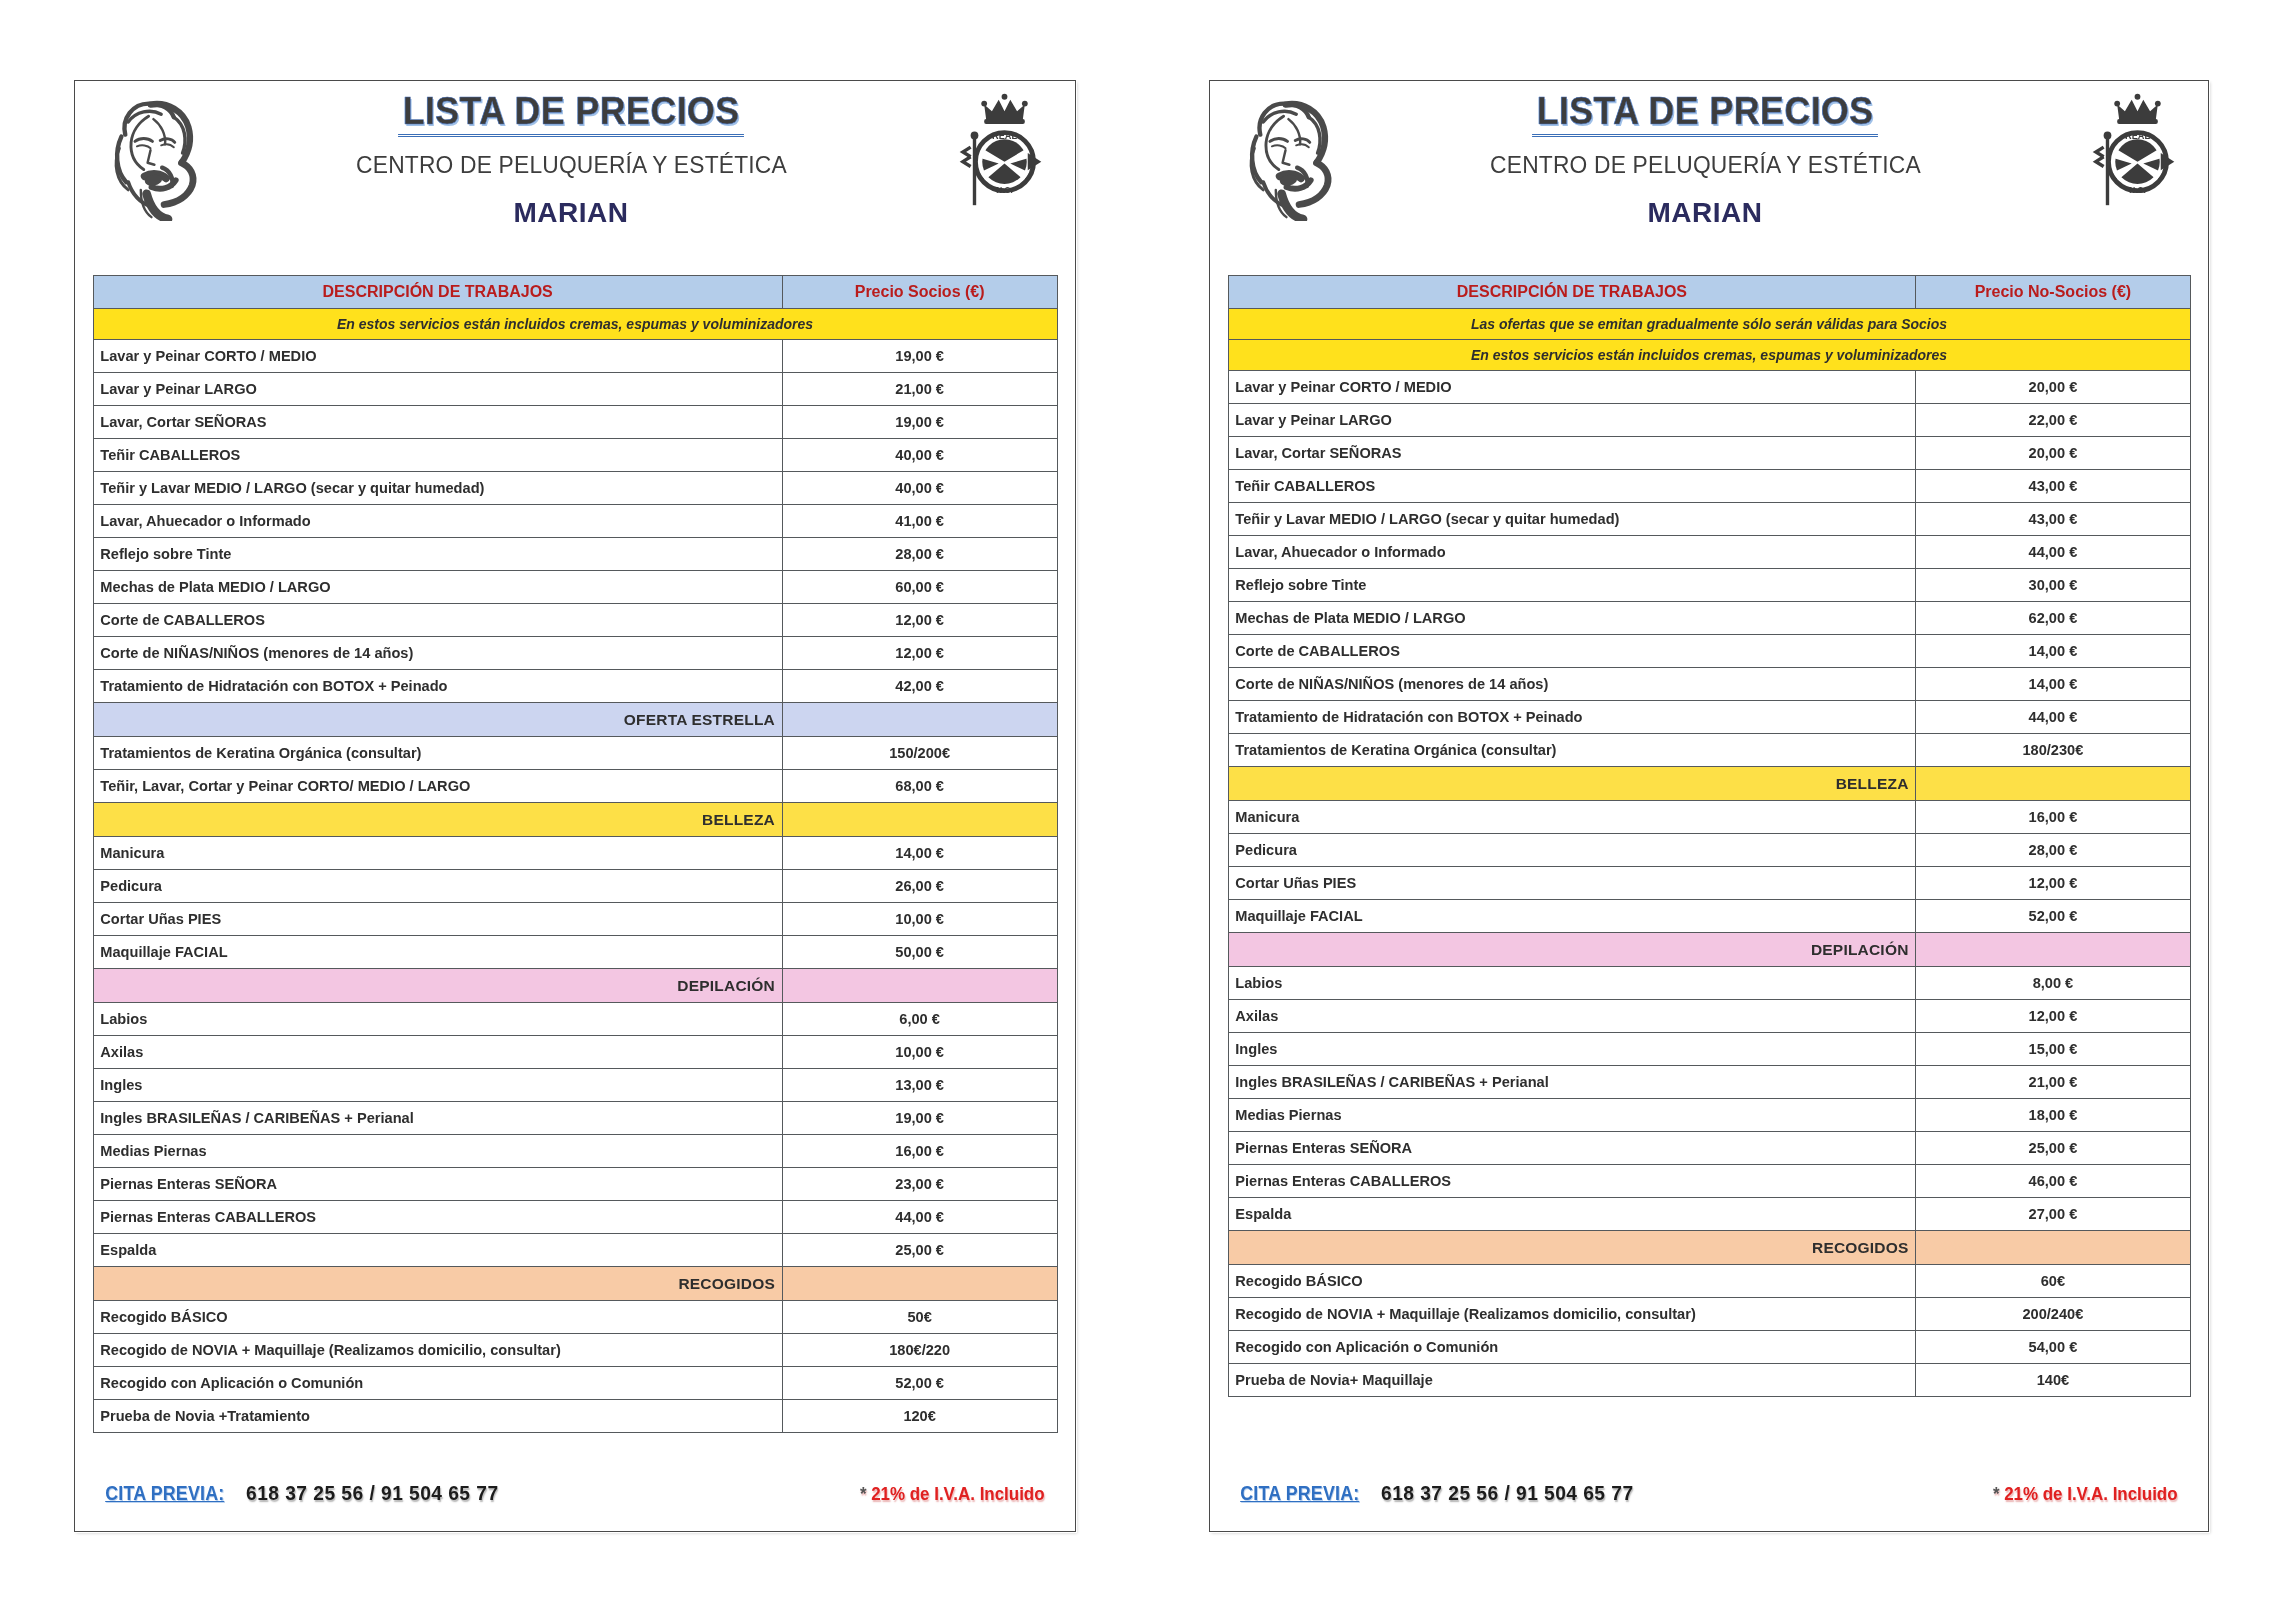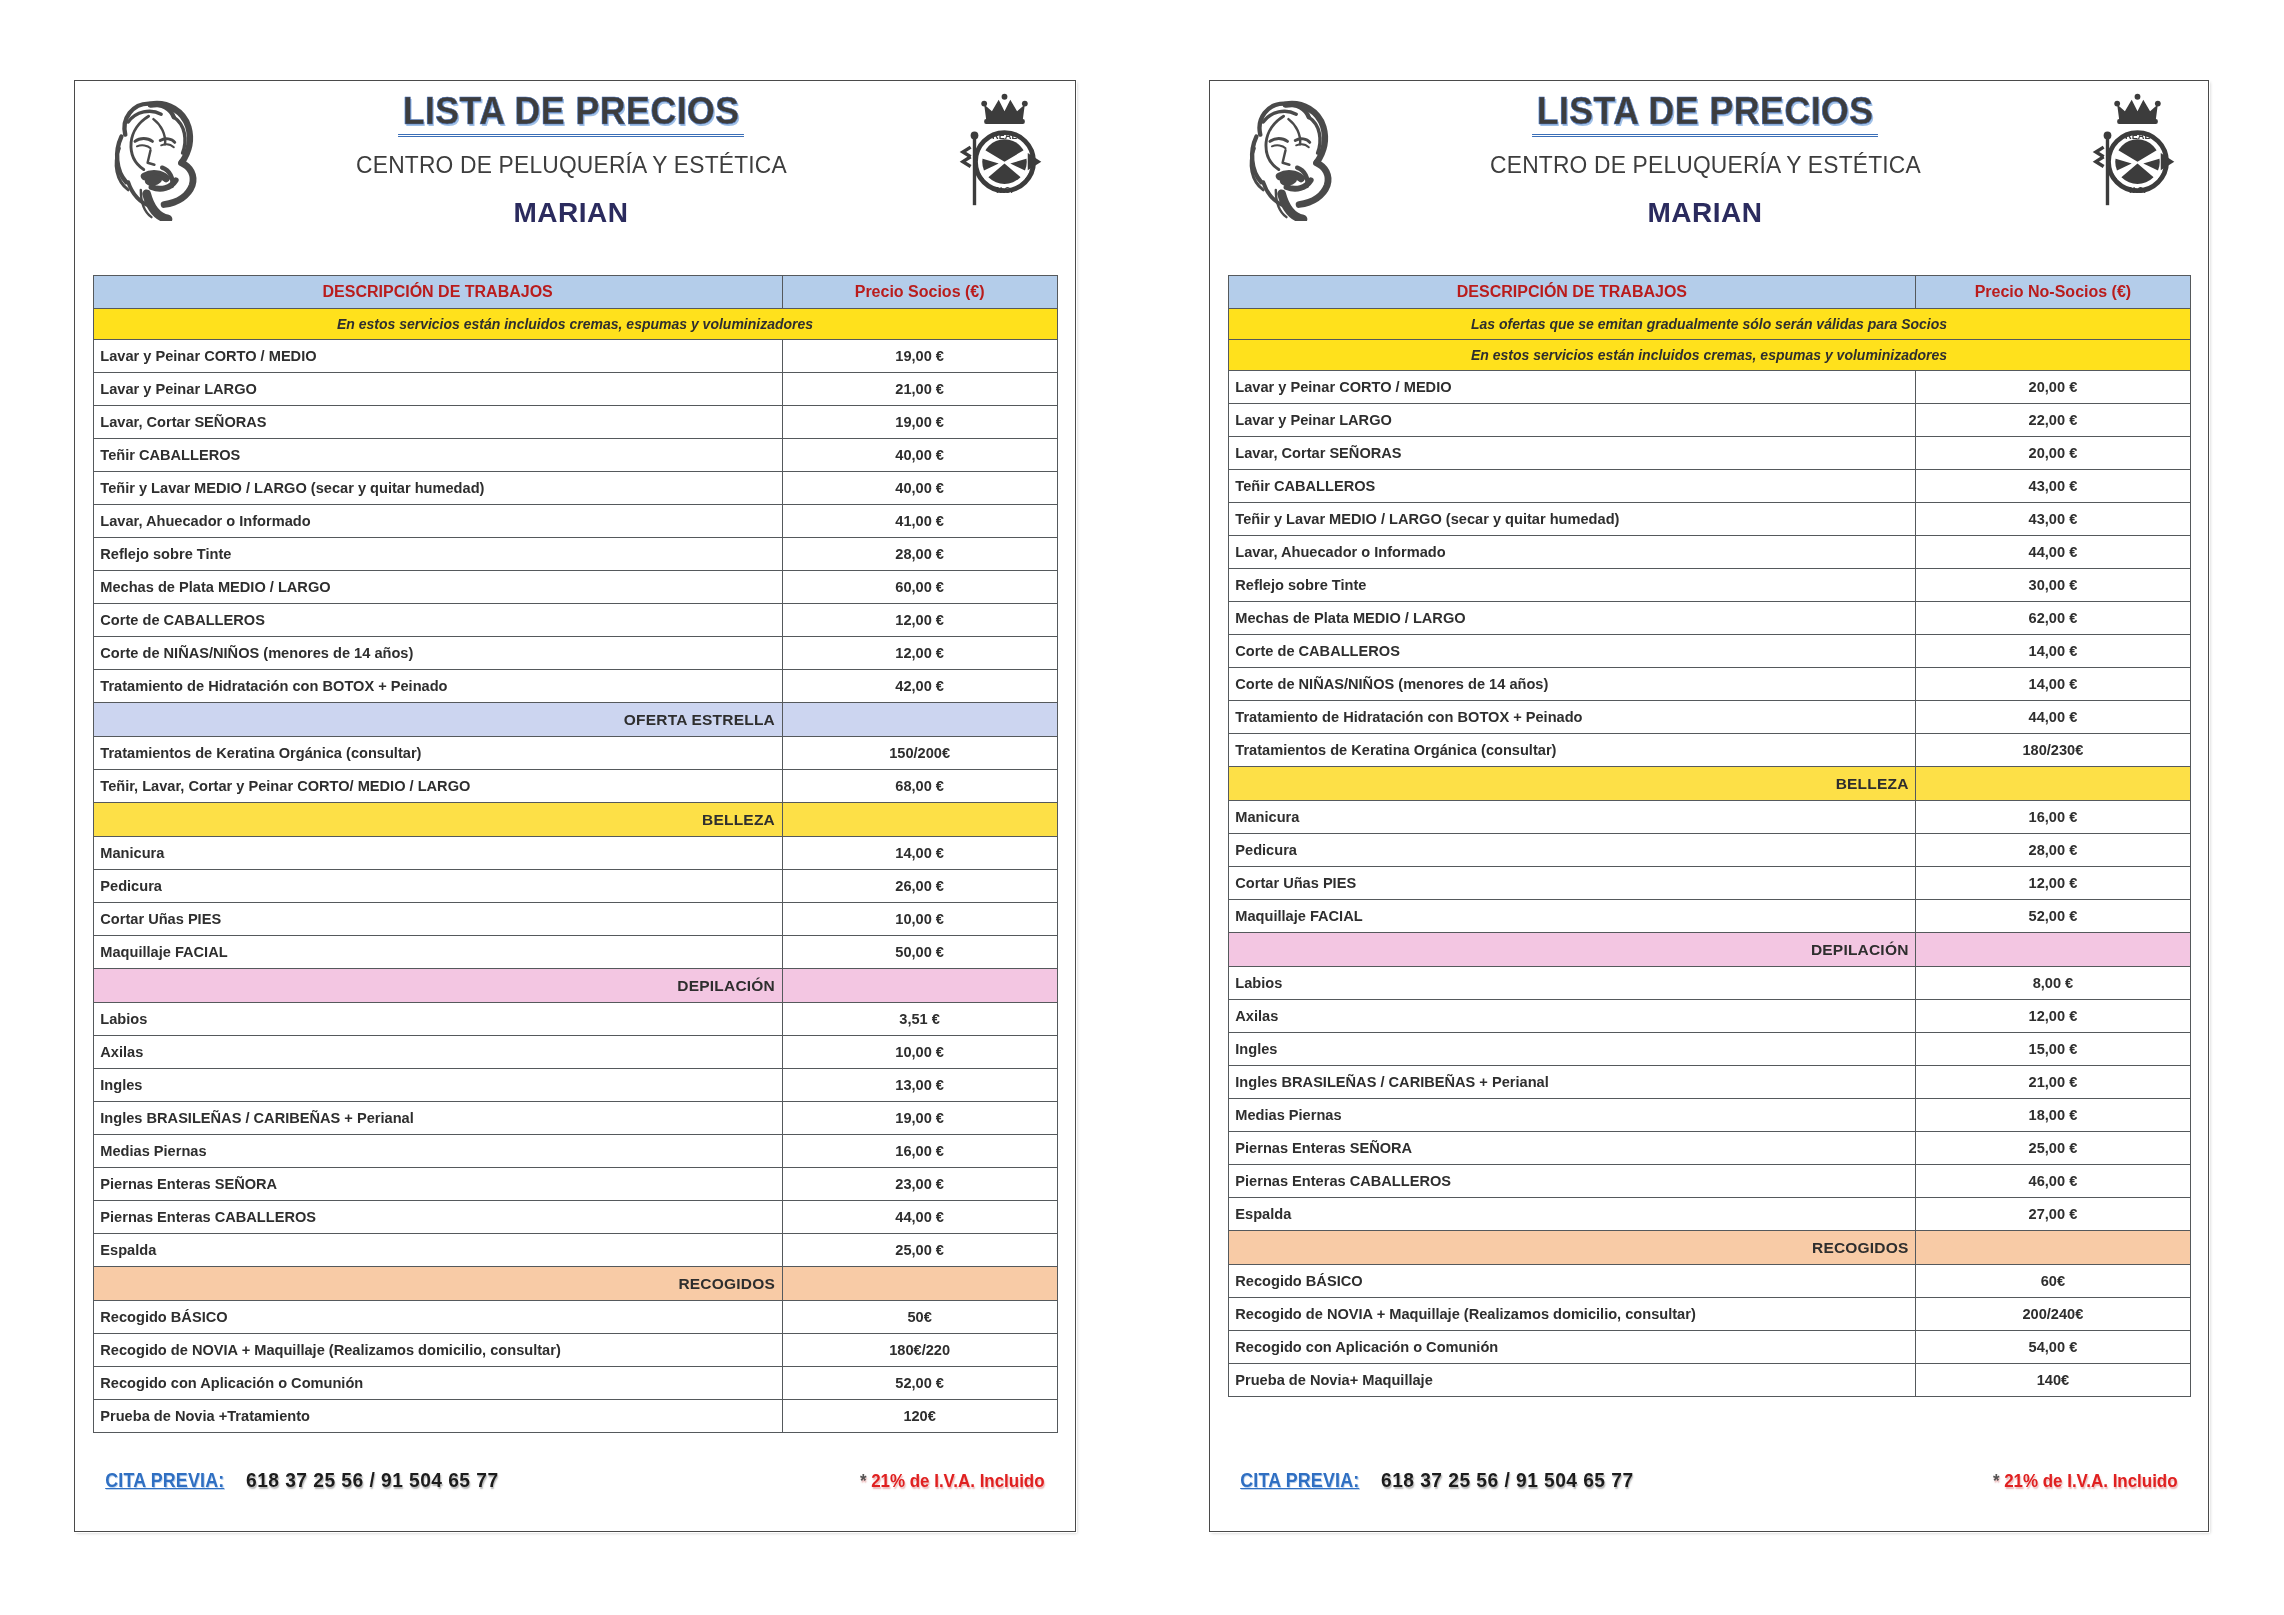--- a/index.html
+++ b/index.html
@@ -91,21 +91,21 @@
   }
   tr.section.oferta td{background:#ccd5f0;}
   tr.section.belleza td{background:#fde047;}
   tr.section.depilacion td{background:#f3c6e2;}
   tr.section.recogidos td{background:#f8cba6;}
   td.desc{text-align:left;font-weight:bold;}
   td.val{text-align:center;font-weight:bold;}
 
   
   .footer{
-    position:absolute;left:0;right:0;bottom:39px;
+    position:absolute;left:0;right:0;bottom:26px;
     padding:0 25px;
     box-sizing:border-box;
     display:flex;align-items:baseline;
   }
   .cita-label{
     font-size:19.4px;font-weight:bold;color:#2f6fc2;
     text-decoration:underline;
     text-shadow:1px 1px 0 #bcd3ef;
     letter-spacing:0.2px;
     transform:scaleX(.92);
@@ -280,21 +280,21 @@
           <tr>
             <td class="desc">Maquillaje FACIAL</td>
             <td class="val">50,00 €</td>
           </tr>
           <tr class="section depilacion">
             <td>DEPILACIÓN</td>
             <td></td>
           </tr>
           <tr>
             <td class="desc">Labios</td>
-            <td class="val">3,51 €</td>
+            <td class="val">6,00 €</td>
           </tr>
           <tr>
             <td class="desc">Axilas</td>
             <td class="val">10,00 €</td>
           </tr>
           <tr>
             <td class="desc">Ingles</td>
             <td class="val">13,00 €</td>
           </tr>
           <tr>

